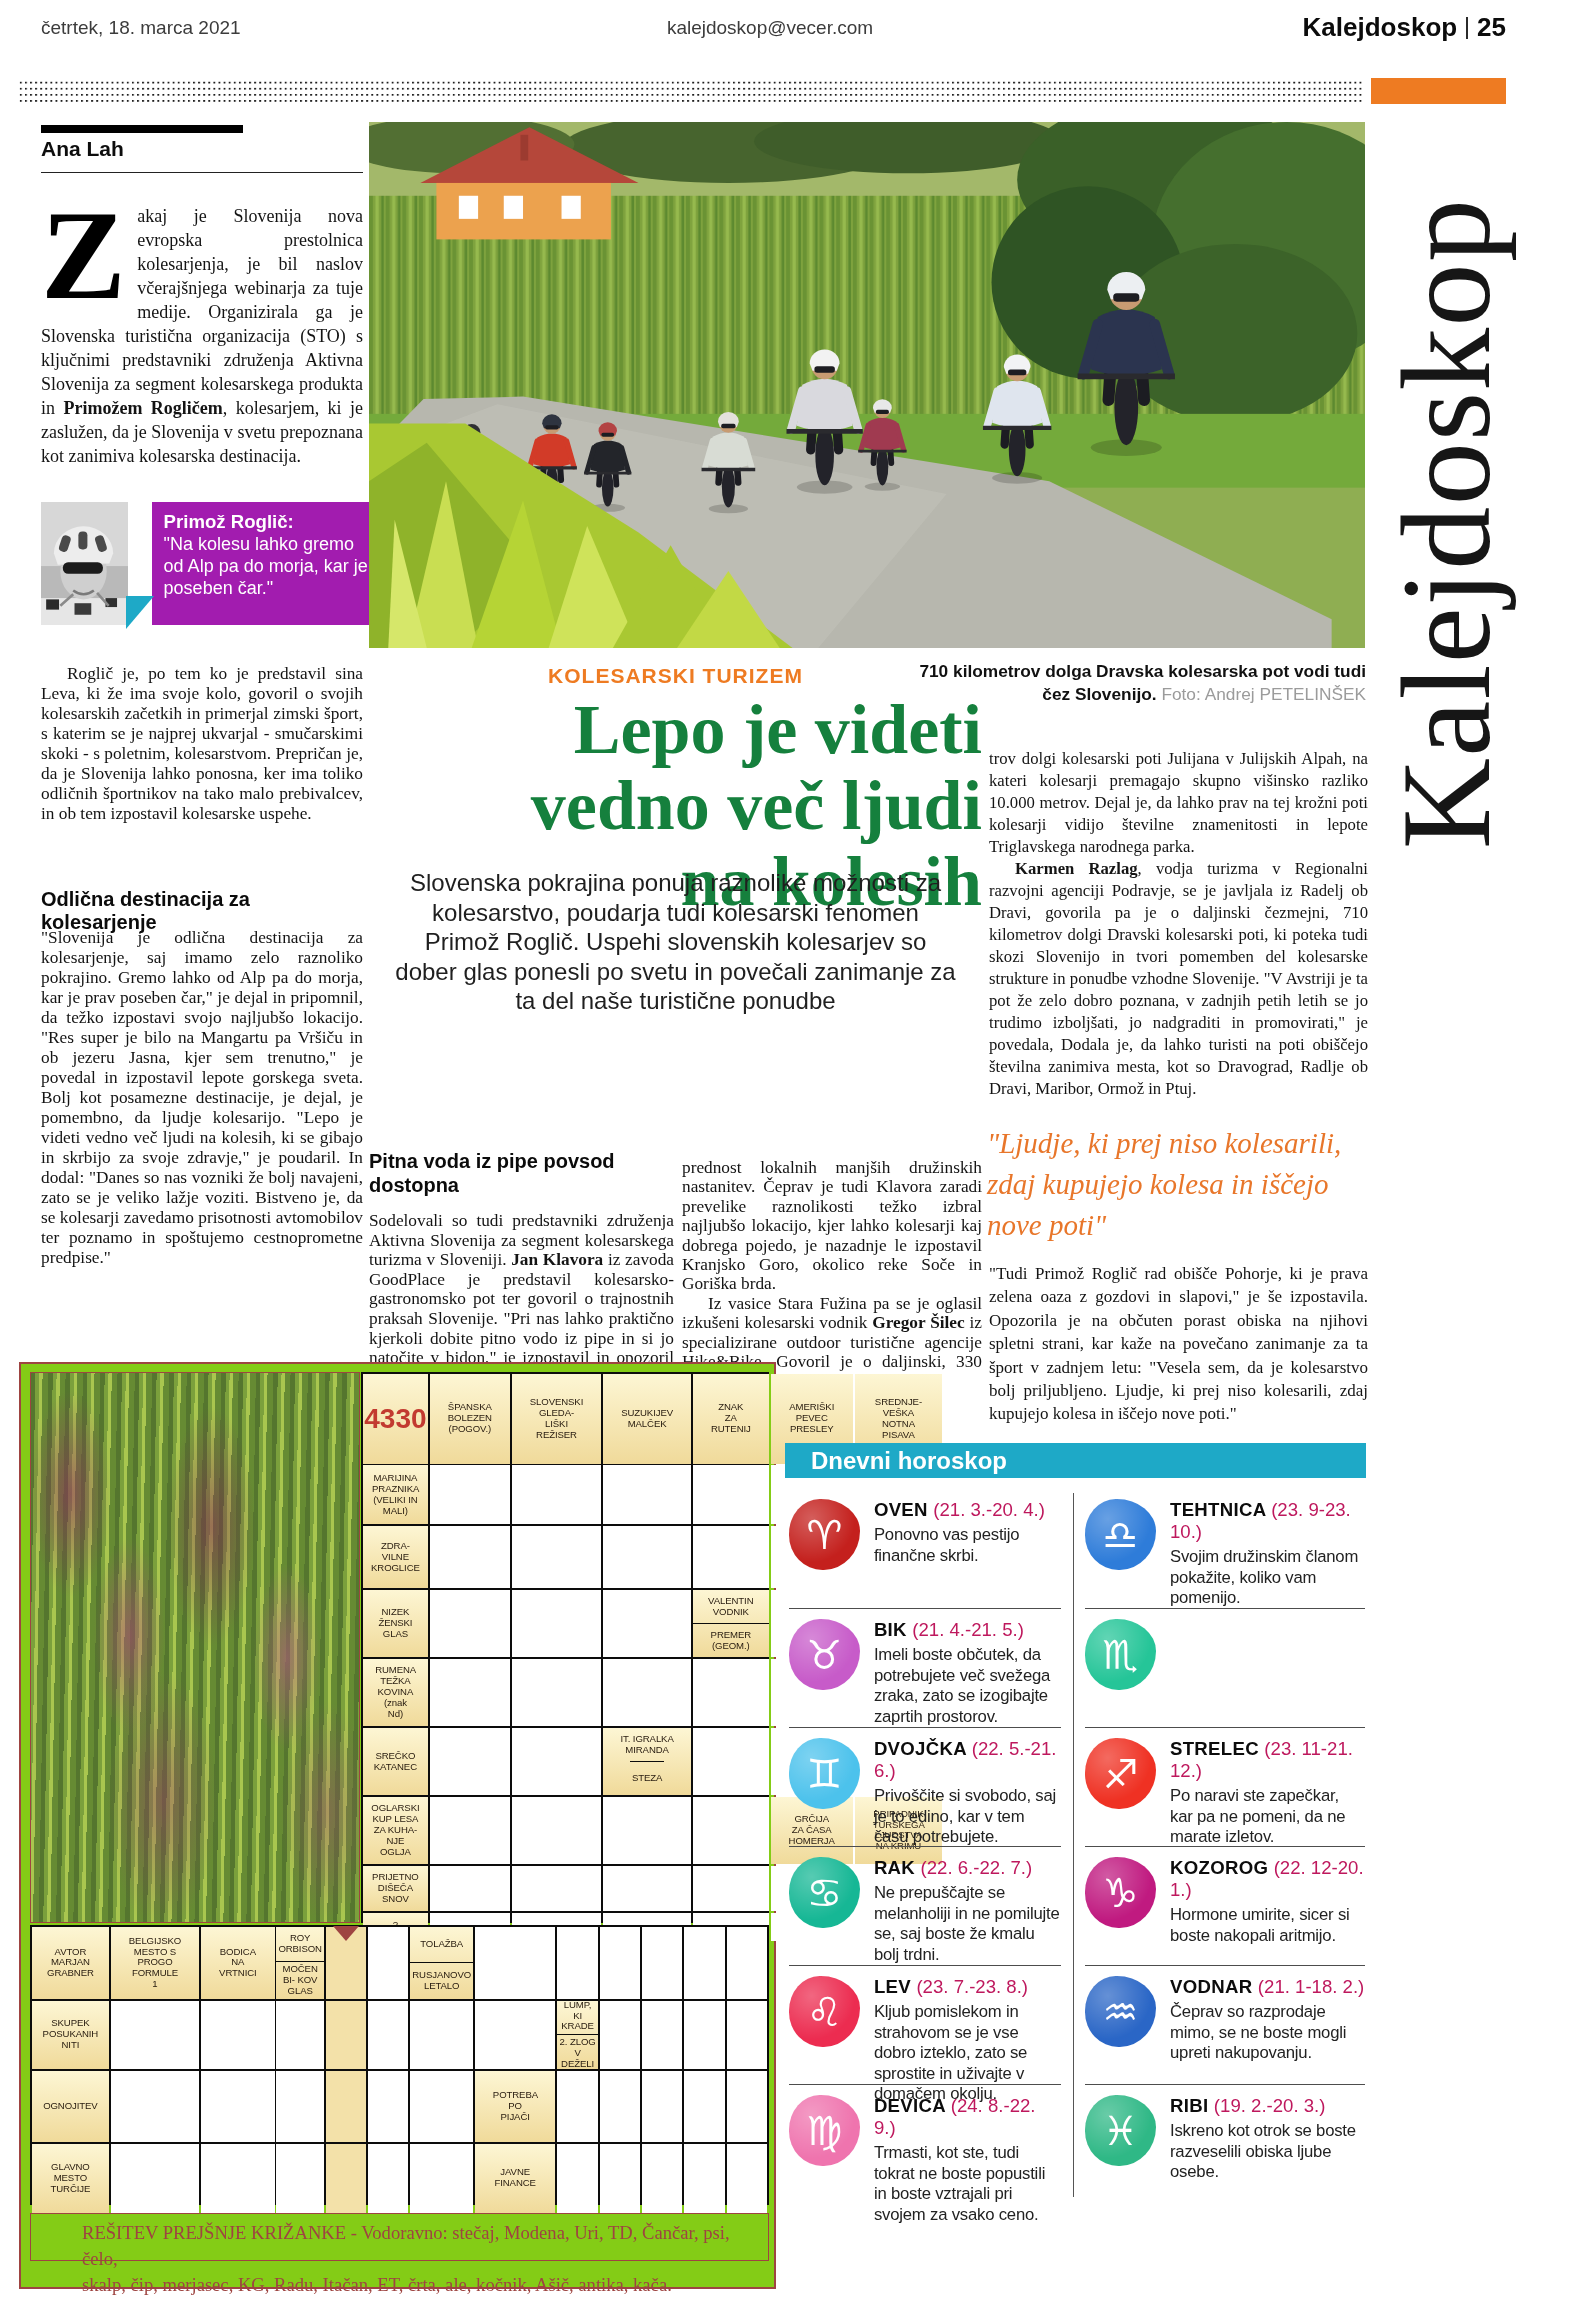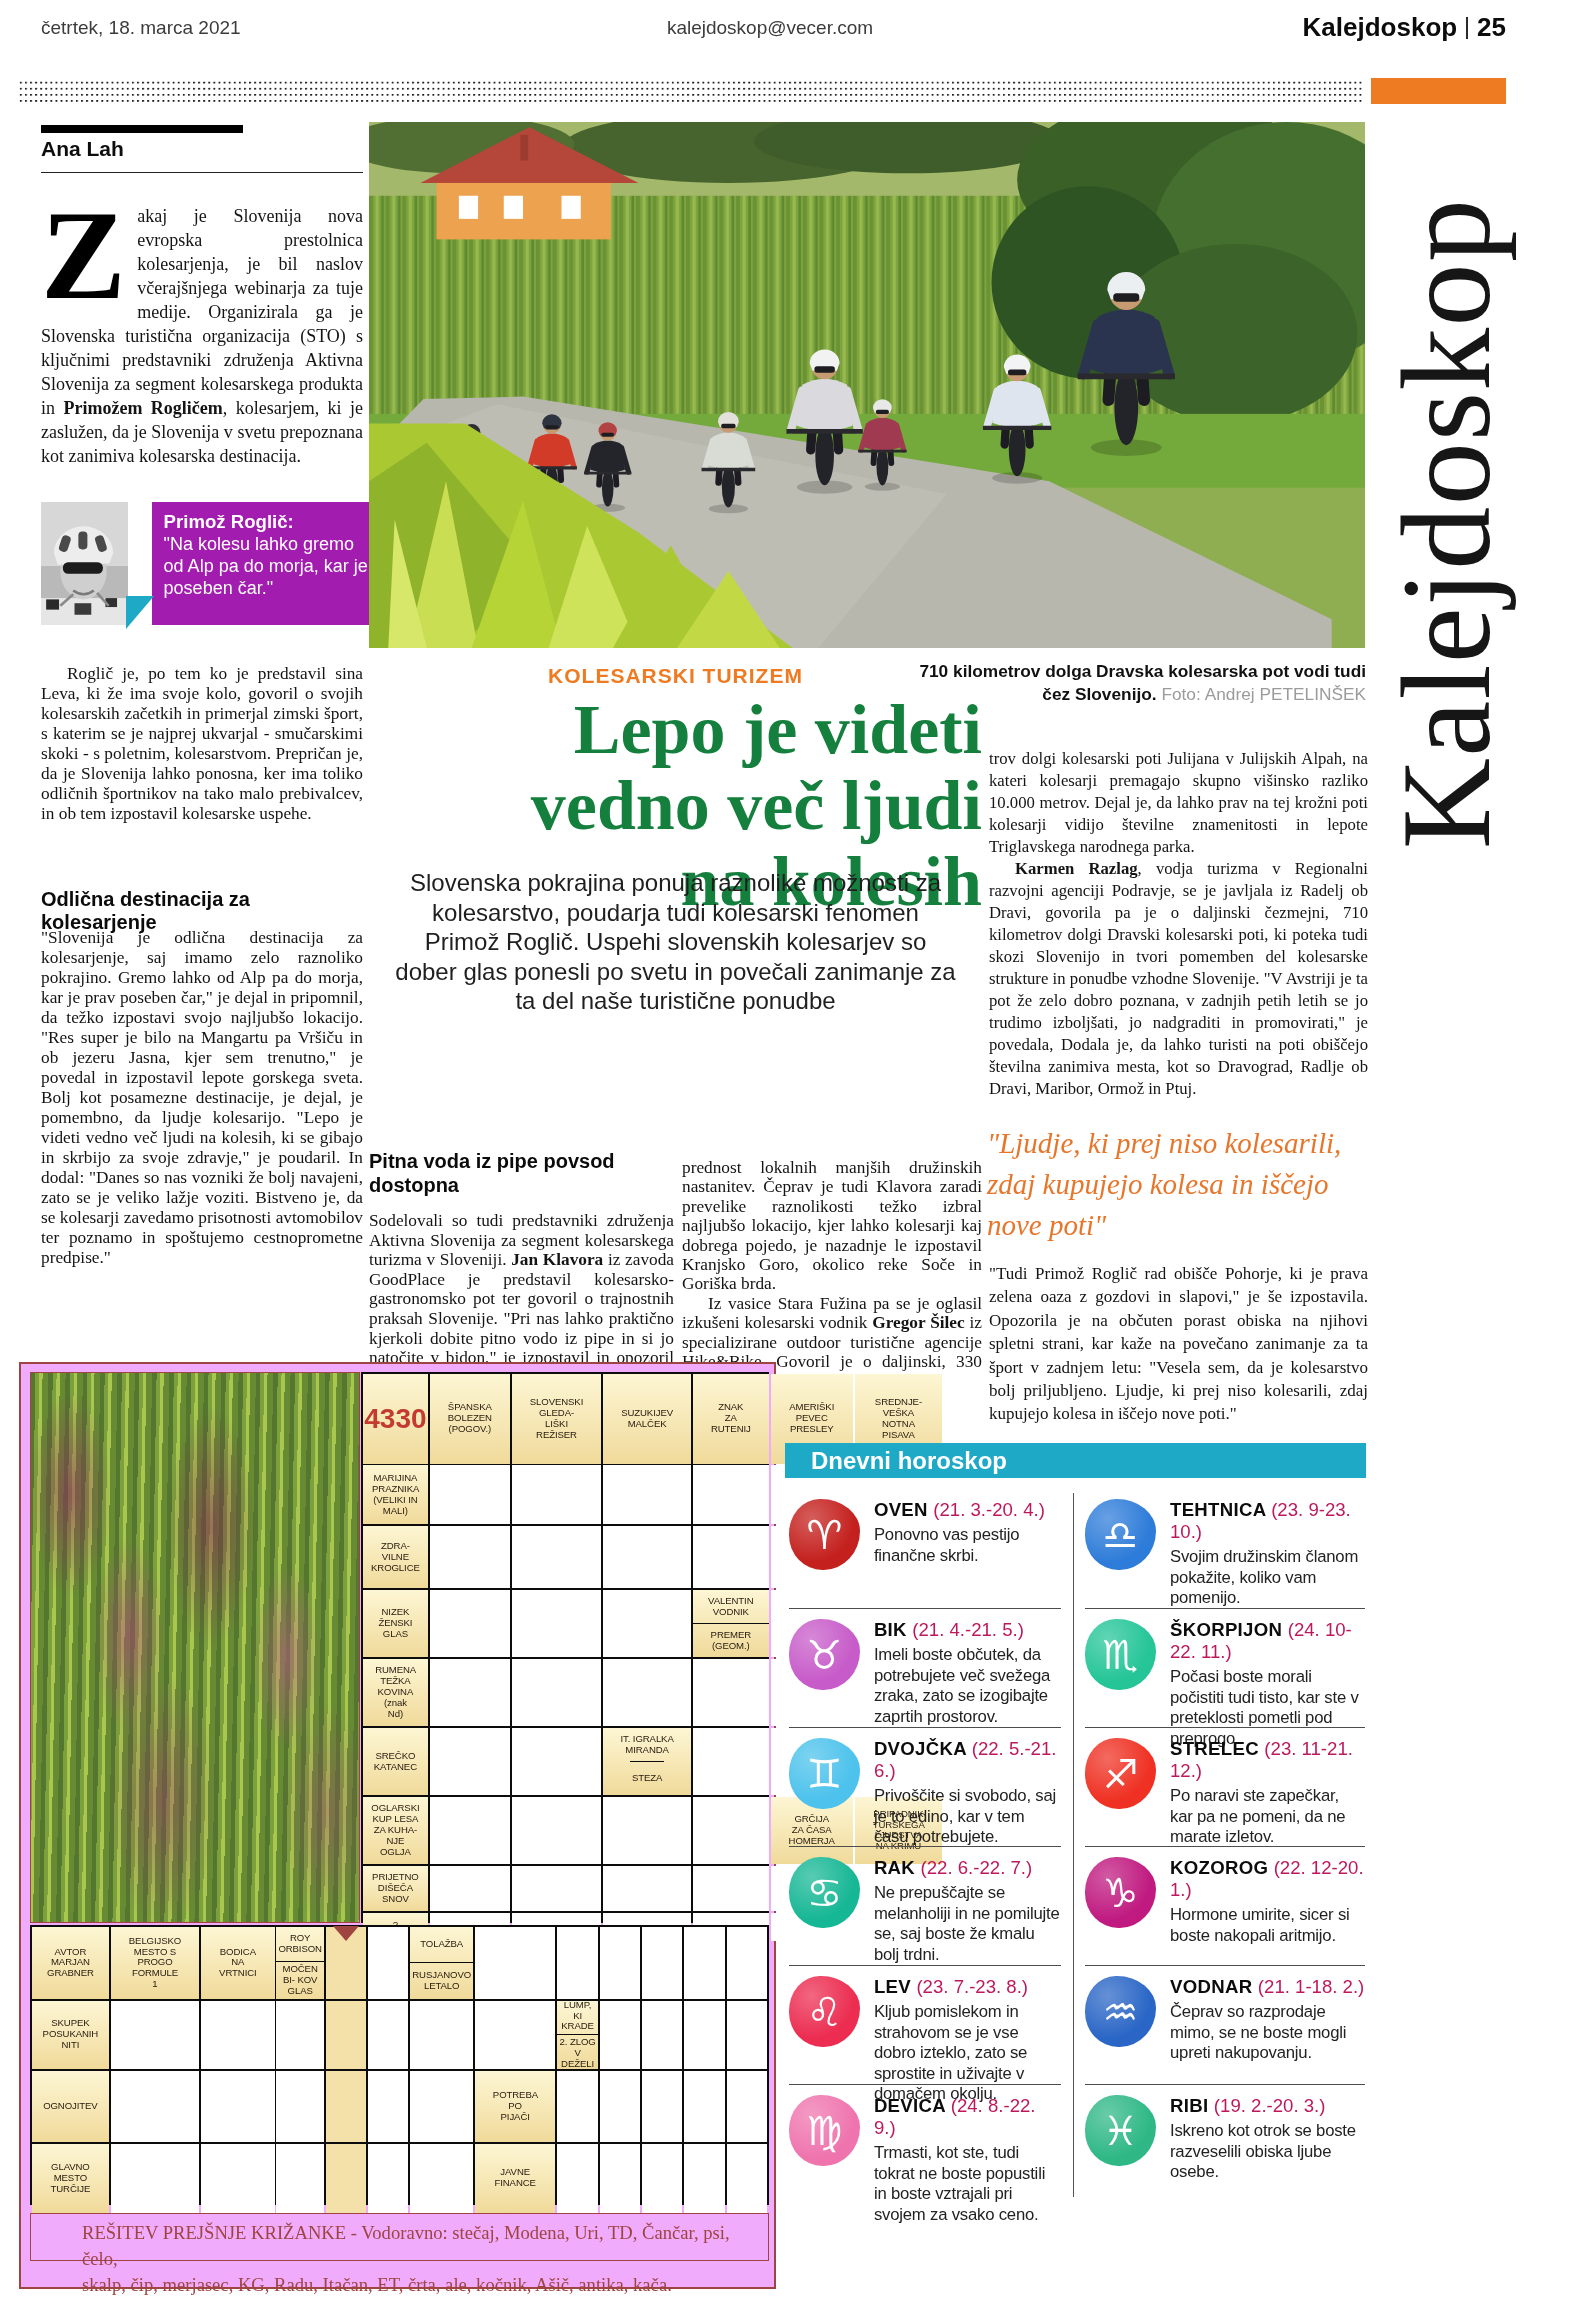--- a/index.html
+++ b/index.html
@@ -65,21 +65,21 @@
   .c1sub{left:369px;top:1149px;width:305px;font-size:20px;font-weight:bold;line-height:24.4px;color:#0b0b0b;}
   .c1body{left:369px;top:1211px;width:305px;font-size:17.3px;line-height:19.6px;}
   .c2body{left:682px;top:1158px;width:300px;font-size:17.3px;line-height:19.4px;}
   .c3p1{left:989px;top:748px;width:379px;font-size:16.7px;line-height:22px;}
   .indent{text-indent:26px;}
   .pullquote{left:987px;top:1123px;width:398px;font-family:"Liberation Serif",serif;font-style:italic;
              font-size:29px;line-height:41px;color:#e8762a;white-space:pre-line;}
   .c3p2{left:989px;top:1262px;width:379px;font-size:17px;line-height:23.4px;}
 
   
-  .crossword{left:19px;top:1362px;width:757px;height:927px;border:2.6px solid #9e4441;box-sizing:border-box;background:#f0abfc;}
+  .crossword{left:19px;top:1362px;width:757px;height:927px;border:2.6px solid #9e4441;box-sizing:border-box;background:#84cc16;}
   .cw-flower{position:absolute;left:9px;top:7.7px;width:330px;height:551px;border:1.3px solid #9e4441;box-sizing:border-box;
     background:
       radial-gradient(ellipse 58px 148px at 12% 22%,rgba(148,38,98,.55),transparent 70%),
       radial-gradient(ellipse 51px 141px at 30% 48%,rgba(182,62,128,.5),transparent 70%),
       radial-gradient(ellipse 61px 167px at 55% 28%,rgba(136,28,88,.5),transparent 72%),
       radial-gradient(ellipse 48px 135px at 78% 52%,rgba(194,84,142,.5),transparent 70%),
       radial-gradient(ellipse 77px 180px at 40% 78%,rgba(158,48,108,.42),transparent 72%),
       radial-gradient(ellipse 64px 154px at 90% 80%,rgba(170,60,120,.35),transparent 72%),
       repeating-linear-gradient(91deg,#55762e 0 4.5px,#7ba03c 4.5px 8.3px,#a9c64f 8.3px 11.6px,#668b33 11.6px 17.3px),
       linear-gradient(180deg,#6a8f3a,#4c6a2a);}
@@ -519,24 +519,20 @@
     <div id="h-right" class="h-col h-col-right">
         <div class="h-entry">
           <div class="z-icon" style="background-color: rgb(46, 124, 217);">♎</div>
           <div class="h-txt">
             <div class="h-title"><b>TEHTNICA </b><span class="h-dates">(23. 9-23. 10.)</span></div>
             <div class="h-body">Svojim družinskim članom pokažite, koliko vam pomenijo.</div>
           </div>
         </div>
         <div class="h-entry">
           <div class="z-icon" style="background-color: rgb(37, 197, 152);">♏</div>
-          <div class="h-txt">
-            <div class="h-title"><b>ŠKORPIJON </b><span class="h-dates">(24. 10-22. 11.)</span></div>
-            <div class="h-body">Počasi boste morali počistiti tudi tisto, kar ste v preteklosti pometli pod preprogo.</div>
-          </div>
         </div>
         <div class="h-entry">
           <div class="z-icon" style="background-color: rgb(239, 49, 35);">♐</div>
           <div class="h-txt">
             <div class="h-title"><b>STRELEC </b><span class="h-dates">(23. 11-21. 12.)</span></div>
             <div class="h-body">Po naravi ste zapečkar, kar pa ne pomeni, da ne marate izletov.</div>
           </div>
         </div>
         <div class="h-entry">
           <div class="z-icon" style="background-color: rgb(192, 26, 128);">♑</div>

